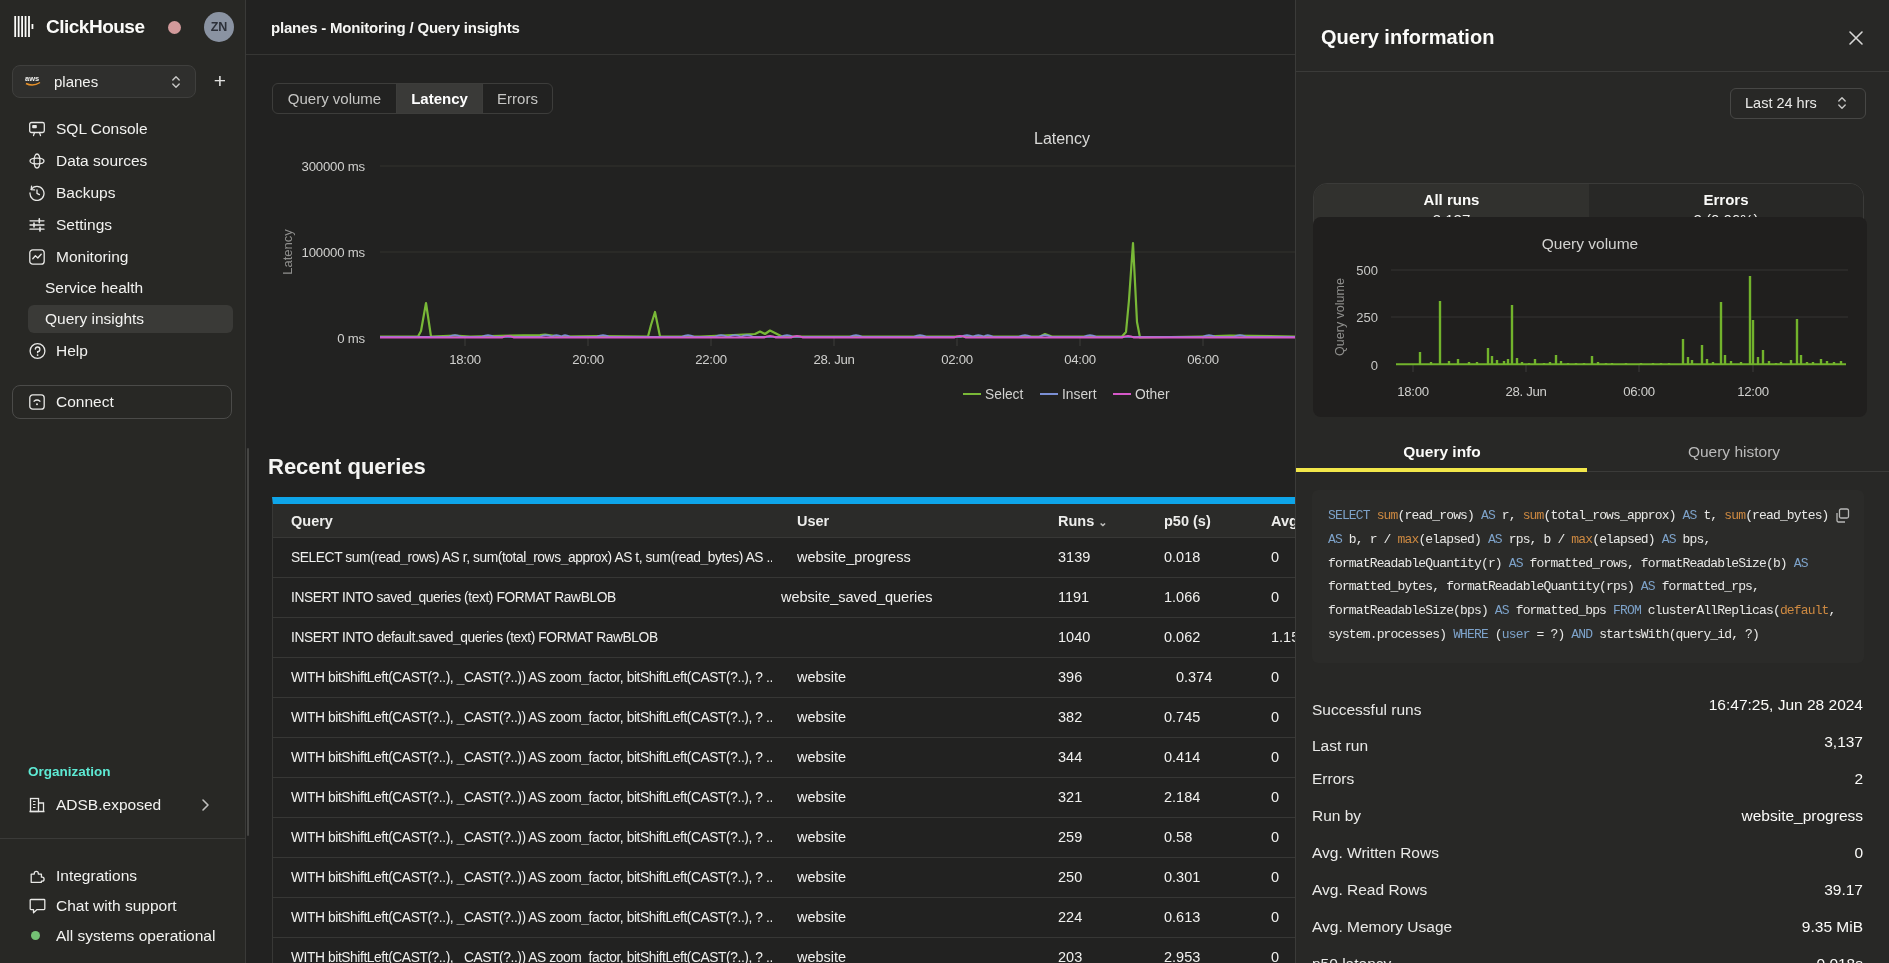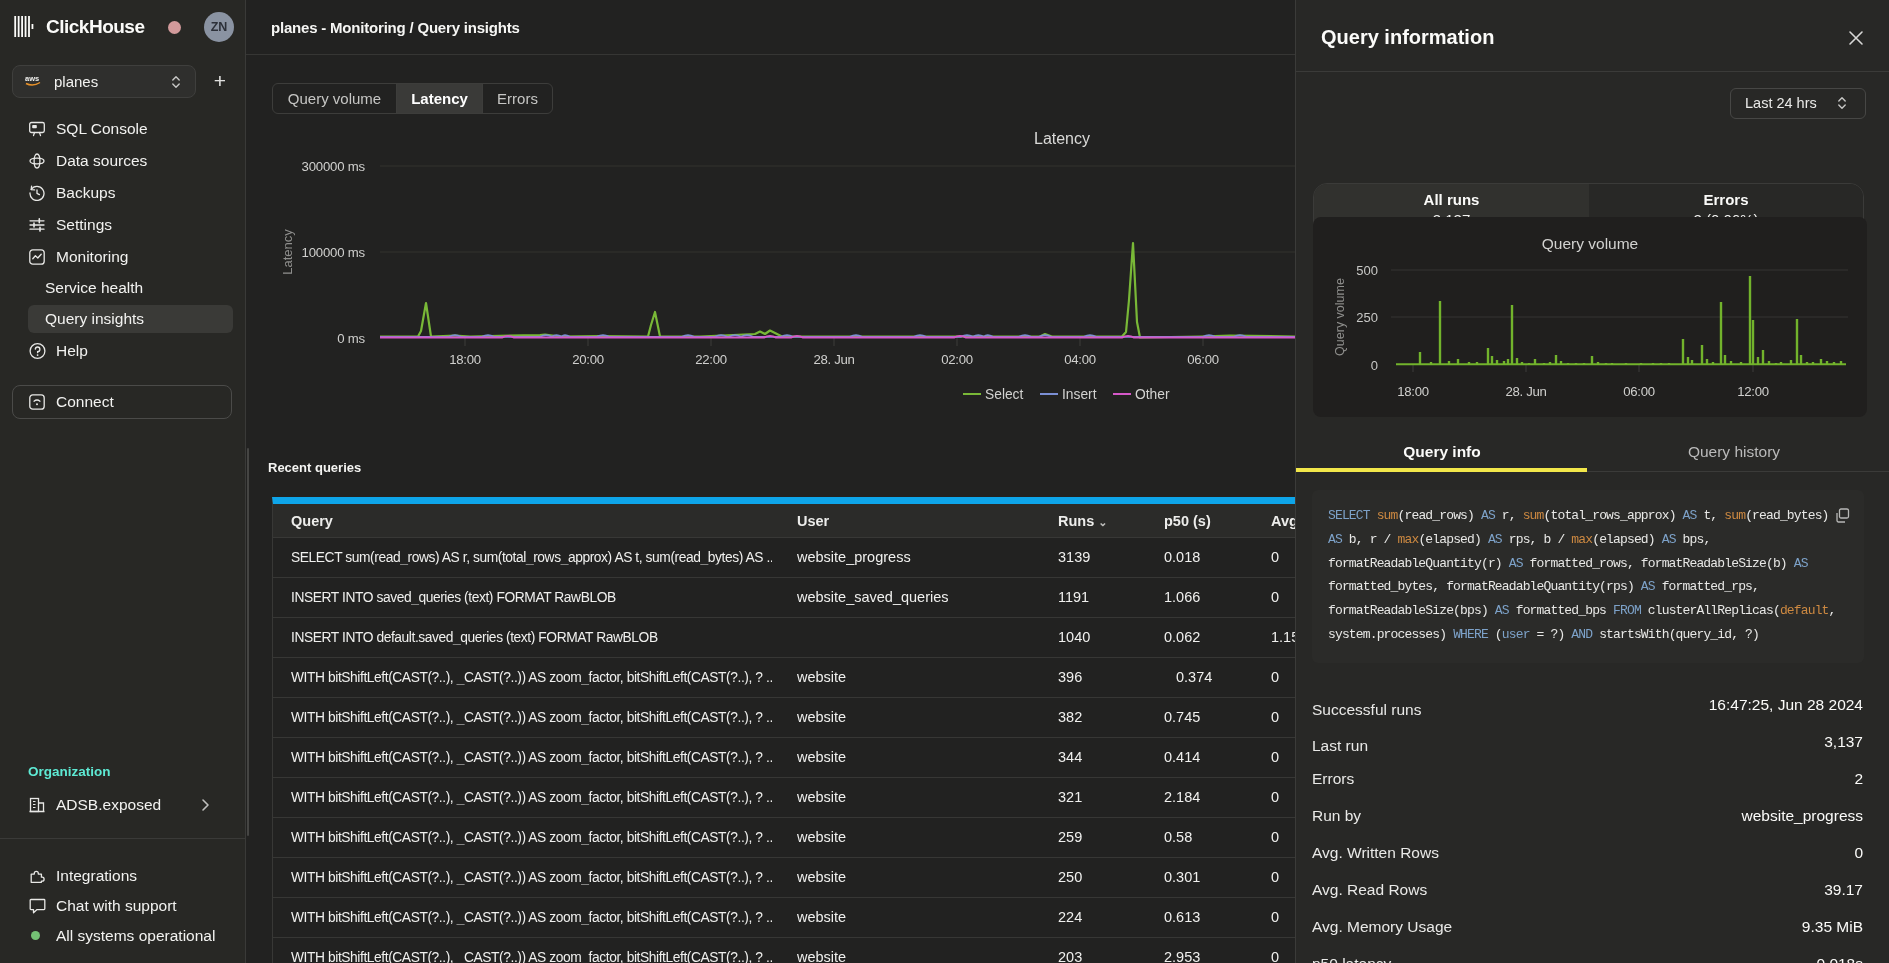--- a/index.html
+++ b/index.html
@@ -67,39 +67,39 @@
 
   <div class="abs" style="left:717px;top:394px;transform:translateY(-50%);width:18px;height:0;border-top:2.5px solid #79b837;"></div>
   <div class="abs" style="left:739px;top:394px;transform:translateY(-50%);font-size:13.8px;color:#d2d2d0;">Select</div>
   <div class="abs" style="left:794px;top:394px;transform:translateY(-50%);width:18px;height:0;border-top:2.5px solid #7b8fd4;"></div>
   <div class="abs" style="left:816px;top:394px;transform:translateY(-50%);font-size:13.8px;color:#d2d2d0;">Insert</div>
   <div class="abs" style="left:867px;top:394px;transform:translateY(-50%);width:18px;height:0;border-top:2.5px solid #d558c8;"></div>
   <div class="abs" style="left:889px;top:394px;transform:translateY(-50%);font-size:13.8px;color:#d2d2d0;">Other</div>
 
   <div class="abs" style="left:1px;top:448px;width:2px;height:388px;background:#454543;border-radius:2px;"></div>
 
-  <div class="abs" style="left:22px;top:467px;transform:translateY(-50%);font-size:13px;font-weight:bold;color:#f4f4f2;">Recent queries</div>
+  <div class="abs" style="left:22px;top:467px;transform:translateY(-50%);font-size:22px;font-weight:bold;color:#f4f4f2;">Recent queries</div>
   <div id="table" class="abs" style="left:26px;top:497px;width:1617px;height:466px;border-left:1px solid #383836;border-top:7px solid #0ea5e9;">
     <div style="position:absolute;left:0;top:0;width:1617px;height:33px;background:#2b2b29;border-bottom:1px solid #383836;">
       <div class="tc" style="left:18px;font-weight:bold;color:#ededeb;">Query</div>
       <div class="tc" style="left:524px;font-weight:bold;color:#ededeb;">User</div>
       <div class="tc" style="left:785px;font-weight:bold;color:#ededeb;">Runs <span style="font-size:11px;color:#c0c0be;">⌄</span></div>
       <div class="tc" style="left:891px;font-weight:bold;color:#ededeb;">p50 (s)</div>
       <div class="tc" style="left:998px;font-weight:bold;color:#ededeb;">Avg. read rows</div>
     </div>
     <div class="trow" style="top:33px;">
       <div class="qc">SELECT sum(read_rows) AS r, sum(total_rows_approx) AS t, sum(read_bytes) AS ...</div>
       <div class="tc" style="left:524px;">website_progress</div>
       <div class="tc" style="left:785px;">3139</div>
       <div class="tc" style="left:891px;">0.018</div>
       <div class="tc" style="left:998px;">0</div>
     </div>
     <div class="trow" style="top:73px;">
       <div class="qc">INSERT INTO saved_queries (text) FORMAT RawBLOB</div>
-      <div class="tc" style="left:524px;">website_saved_queries</div>
+      <div class="tc" style="left:508px;">website_saved_queries</div>
       <div class="tc" style="left:785px;">1191</div>
       <div class="tc" style="left:891px;">1.066</div>
       <div class="tc" style="left:998px;">0</div>
     </div>
     <div class="trow" style="top:113px;">
       <div class="qc">INSERT INTO default.saved_queries (text) FORMAT RawBLOB</div>
       <div class="tc" style="left:785px;">1040</div>
       <div class="tc" style="left:891px;">0.062</div>
       <div class="tc" style="left:998px;">1.15</div>
     </div>

